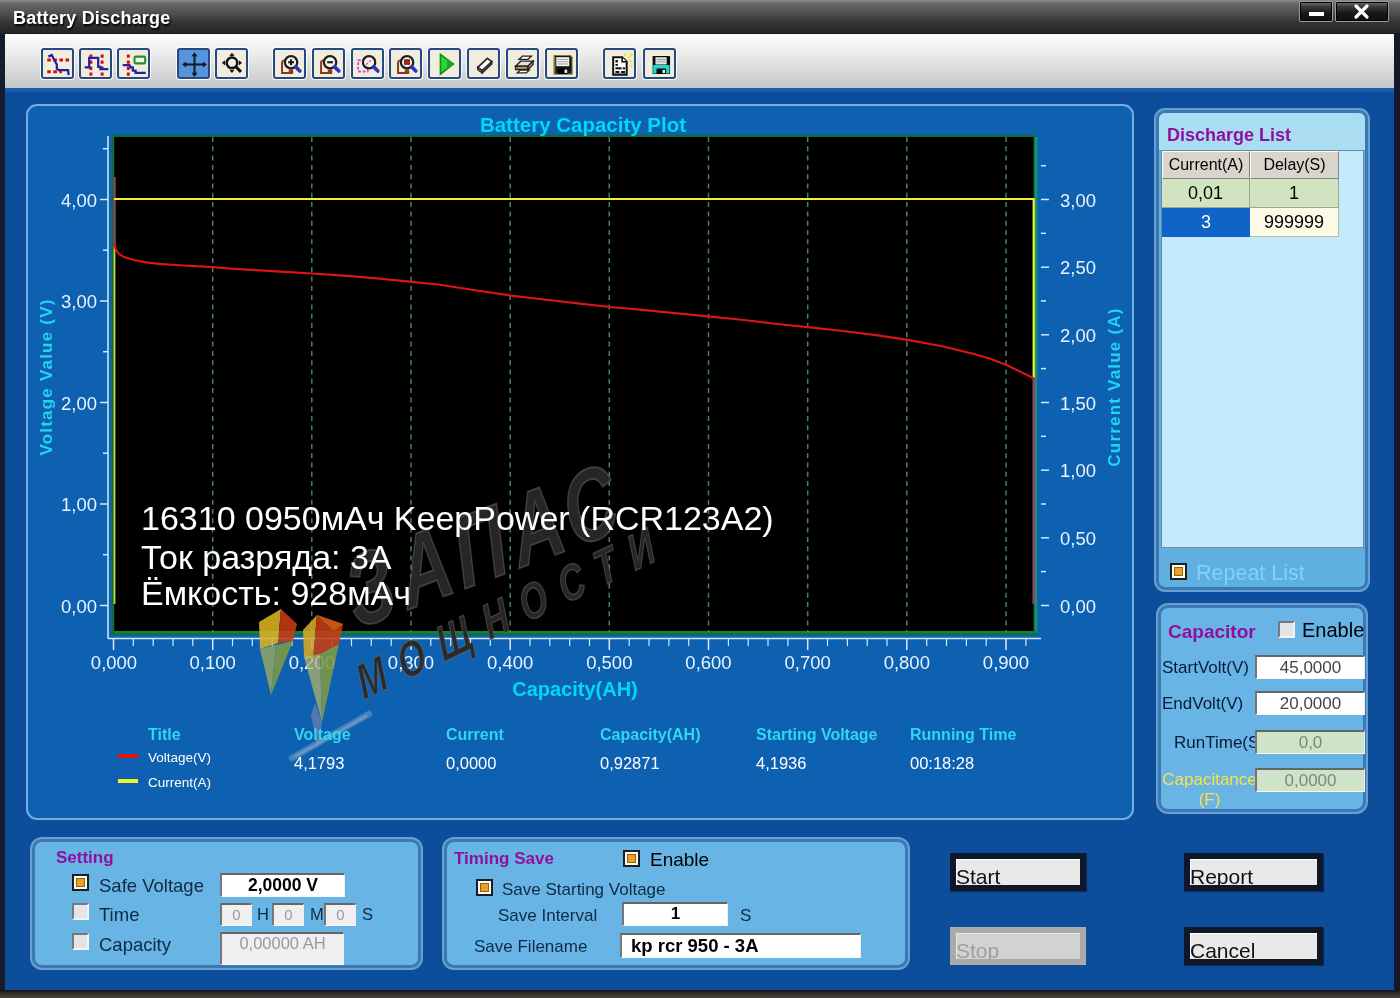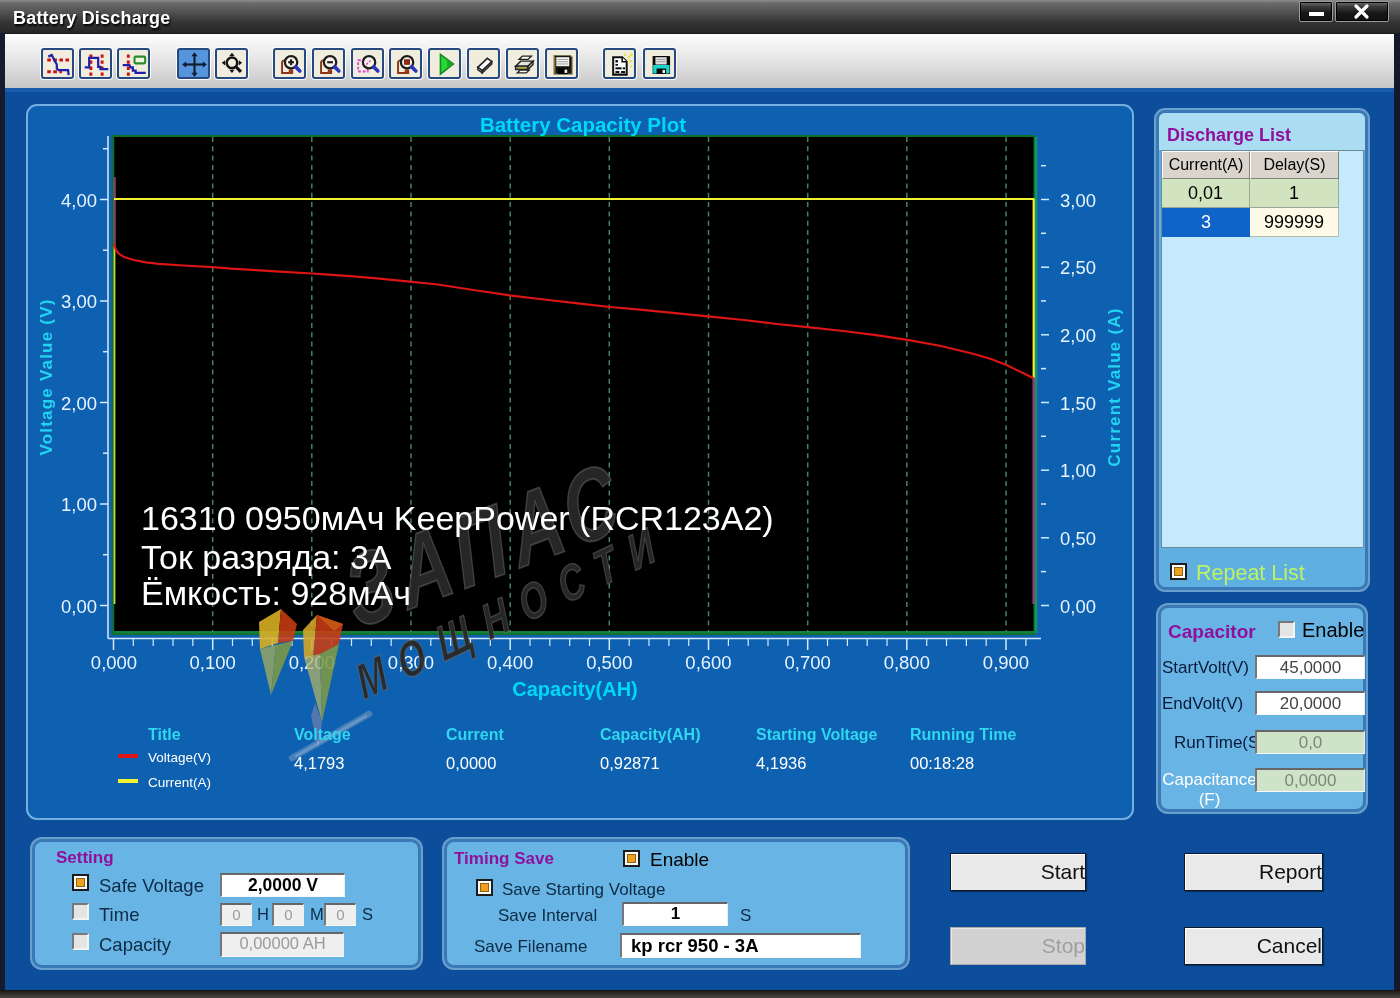--- a/index.html
+++ b/index.html
@@ -44,22 +44,22 @@
 
 .cb { position:absolute; width:17px; height:17px; background:#fcfcfc; border:2px solid #1c1c1c; }
 .cb.on::after { content:""; position:absolute; left:2px; top:2px; width:7px; height:7px; background:#f0a020; border:1px solid #8a6610; }
 .cb.off { background:#e4e4e4; border:2px solid #9a9a9a; border-top-color:#787878; border-left-color:#787878; border-bottom-color:#f4f4f4; border-right-color:#f4f4f4; }
 
 .inp { position:absolute; background:#fff; border:1px solid #888; border-top:2px solid #666; border-left:2px solid #777;
   border-bottom:1px solid #f8f8f8; border-right:1px solid #eee; text-align:center; color:#222; }
 .inp.green { background:#cfe3c8; color:#7a8a7a; }
 .inp.gray { background:#efefef; color:#9a9a9a; }
 
-.bigbtn { position:absolute; width:136px; height:38px; background:#e9e9e9; border:1px solid #0f172a;
-  box-shadow:inset 1px 1px 0 #fff, 1px 1px 1px rgba(0,0,0,.4); text-align:right; font-size:21px; color:#111; line-height:36px; }
+.bigbtn { position:absolute; width:136px; height:38px; background:#e9e9e9; border:6px solid #0f172a;
+  box-shadow:inset 1px 1px 0 #fff, 1px 1px 1px rgba(0,0,0,.4); text-align:left; font-size:21px; color:#111; line-height:36px; }
 .bigbtn.dis { background:#d2d2d2; color:#9f9f9f; box-shadow:inset 1px 1px 0 #e8e8e8; border-color:#aaa; }
 </style>
 </head>
 <body>
 <div class="abs" id="titlebar"></div>
 <div class="abs" id="titletext">Battery Discharge</div>
 <div class="abs winbtn" id="btnmin">
     <span></span>
   </div>
 <div class="abs winbtn" id="btnclose"><svg width="52" height="19" viewBox="0 0 52 19">
@@ -438,50 +438,50 @@
   <div class="abs" style="left:0;top:0;width:201px;height:28px;">
     <div class="abs" style="left:0;top:0;width:88px;height:28px;background:#d9d5cd;border:1px solid #828282;border-top-color:#fdfdfd;border-left-color:#fdfdfd;color:#000;font-size:16px;text-align:center;line-height:26px;">Current(A)</div>
     <div class="abs" style="left:88px;top:0;width:89px;height:28px;background:#d9d5cd;border:1px solid #828282;border-top-color:#fdfdfd;border-left-color:#fdfdfd;color:#000;font-size:16px;text-align:center;line-height:26px;">Delay(S)</div>
   </div>
   <div class="abs" style="left:0;top:28px;width:88px;height:29px;background:#d2e3c0;border-right:1px solid #9aa89a;border-bottom:1px solid #9aa89a;color:#000;font-size:18px;text-align:center;line-height:28px;">0,01</div>
   <div class="abs" style="left:88px;top:28px;width:89px;height:29px;background:#d2e3c0;border-right:1px solid #9aa89a;border-bottom:1px solid #9aa89a;color:#000;font-size:18px;text-align:center;line-height:28px;">1</div>
   <div class="abs" style="left:0;top:57px;width:88px;height:29px;background:#1064c8;color:#fff;font-size:18px;text-align:center;line-height:28px;">3</div>
   <div class="abs" style="left:88px;top:57px;width:89px;height:29px;background:#fdfbe8;border-right:1px solid #b8b8a8;border-bottom:1px solid #b8b8a8;color:#000;font-size:18px;text-align:center;line-height:28px;">999999</div>
 </div>
 <div class="abs cb on" style="left:1170px;top:563px;"></div>
-<div class="abs" style="left:1196px;top:561px;color:#bef264;font-size:21.5px;">Repeat List</div>
+<div class="abs" style="left:1196px;top:561px;color:#7dd3fc;font-size:21.5px;">Repeat List</div>
 
 <div class="abs" id="cappanel"></div>
 <div class="abs ptitle" style="left:1168px;top:621px;font-size:19px;">Capacitor</div>
 <div class="abs cb off" style="left:1278px;top:621px;"></div>
 <div class="abs" style="left:1302px;top:619px;color:#000;font-size:20px;">Enable</div>
 <div class="abs" style="left:1162px;top:658px;color:#0a1a3a;font-size:17px;">StartVolt(V)</div>
 <div class="inp" style="left:1255px;top:655px;width:110px;height:24px;font-size:17px;line-height:21px;color:#444;">45,0000</div>
 <div class="abs" style="left:1162px;top:694px;color:#0a1a3a;font-size:17px;">EndVolt(V)</div>
 <div class="inp" style="left:1255px;top:691px;width:110px;height:24px;font-size:17px;line-height:21px;color:#444;">20,0000</div>
 <div class="abs" style="left:1162px;top:733px;color:#0a1a3a;font-size:17px;padding-left:12px;">RunTime(S)</div>
 <div class="inp green" style="left:1255px;top:730px;width:110px;height:24px;font-size:17px;line-height:21px;">0,0</div>
-<div class="abs" style="left:1162px;top:770px;width:95px;color:#ffffff;font-size:17px;text-align:center;line-height:20px;">Capacitance<br>(F)</div>
+<div class="abs" style="left:1162px;top:770px;width:95px;color:#fde047;font-size:17px;text-align:center;line-height:20px;">Capacitance<br>(F)</div>
 <div class="inp green" style="left:1255px;top:768px;width:110px;height:24px;font-size:17px;line-height:21px;">0,0000</div>
 <div class="abs" id="setpanel"></div>
 <div class="abs ptitle" style="left:56px;top:848px;font-size:17px;">Setting</div>
 <div class="abs cb on" style="left:72px;top:874px;"></div>
 <div class="abs" style="left:99px;top:875px;color:#0d2b45;font-size:18.5px;">Safe Voltage</div>
 <div class="inp" style="left:220px;top:873px;width:125px;height:24px;font-size:17.5px;line-height:20px;font-weight:bold;color:#000;">2,0000 V</div>
 <div class="abs cb off" style="left:72px;top:903px;"></div>
 <div class="abs" style="left:99px;top:904px;color:#0d2b45;font-size:18.5px;">Time</div>
 <div class="inp gray" style="left:220px;top:903px;width:32px;height:23px;font-size:15px;line-height:19px;">0</div>
 <div class="abs" style="left:257px;top:905px;color:#0d2b45;font-size:16.5px;">H</div>
 <div class="inp gray" style="left:272px;top:903px;width:32px;height:23px;font-size:15px;line-height:19px;">0</div>
 <div class="abs" style="left:310px;top:905px;color:#0d2b45;font-size:16.5px;">M</div>
 <div class="inp gray" style="left:324px;top:903px;width:32px;height:23px;font-size:15px;line-height:19px;">0</div>
 <div class="abs" style="left:362px;top:905px;color:#0d2b45;font-size:16.5px;">S</div>
 <div class="abs cb off" style="left:72px;top:933px;"></div>
 <div class="abs" style="left:99px;top:934px;color:#0d2b45;font-size:18.5px;">Capacity</div>
-<div class="inp gray" style="left:220px;top:932px;width:124px;height:25px;font-size:16.5px;line-height:18px;">0,00000 AH</div>
+<div class="inp gray" style="left:220px;top:932px;width:124px;height:33px;font-size:16.5px;line-height:18px;">0,00000 AH</div>
 
 <div class="abs" id="timpanel"></div>
 <div class="abs ptitle" style="left:454px;top:849px;font-size:17px;">Timing Save</div>
 <div class="abs cb on" style="left:623px;top:850px;"></div>
 <div class="abs" style="left:650px;top:849px;color:#000;font-size:19px;">Enable</div>
 <div class="abs cb on" style="left:476px;top:879px;"></div>
 <div class="abs" style="left:502px;top:880px;color:#0d2b45;font-size:17px;">Save Starting Voltage</div>
 <div class="abs" style="left:474px;top:906px;color:#0d2b45;font-size:17px;margin-left:24px;">Save Interval</div>
 <div class="inp" style="left:622px;top:902px;width:106px;height:24px;font-size:17px;line-height:20px;font-weight:bold;color:#000;">1</div>
 <div class="abs" style="left:740px;top:906px;color:#0d2b45;font-size:17px;">S</div>

